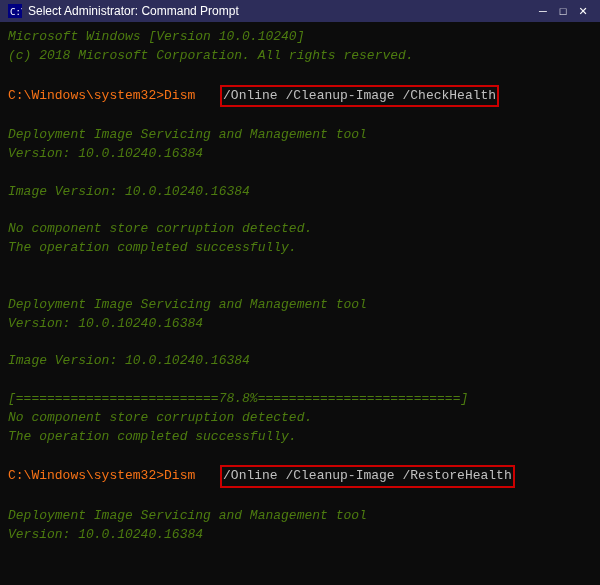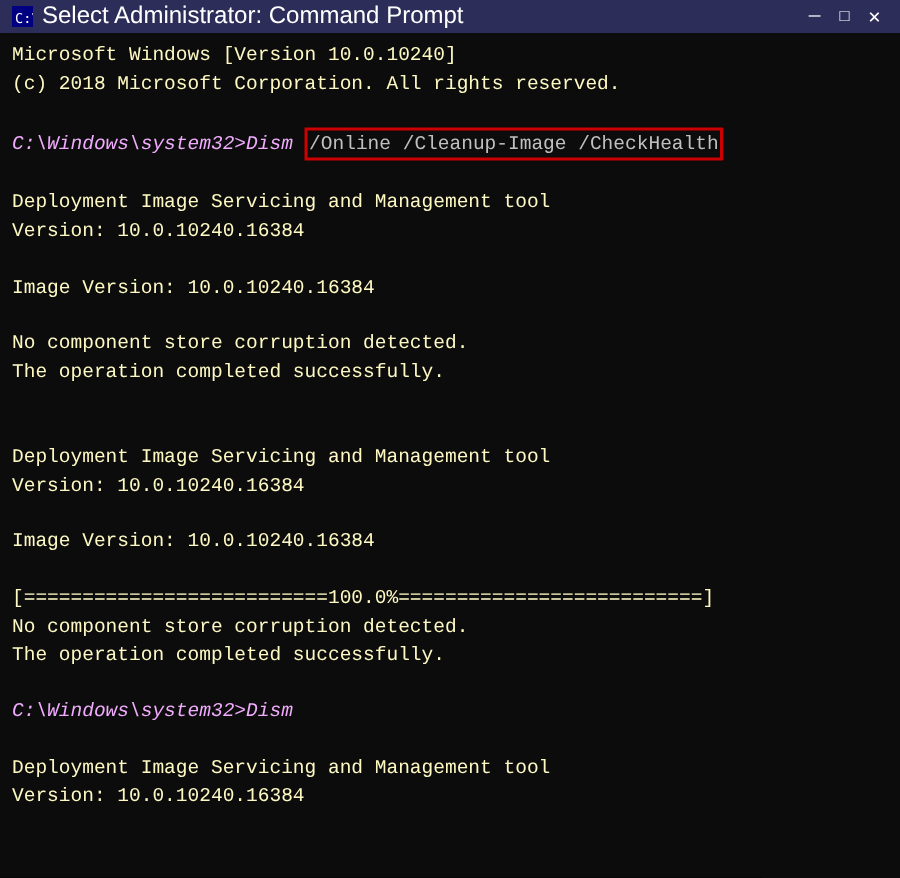--- a/index.html
+++ b/index.html
@@ -33,21 +33,21 @@
     .title-bar-icon {
       width: 14px;
       height: 14px;
       display: flex;
       align-items: center;
       justify-content: center;
     }
 
     .title-bar-text {
       color: #ffffff;
-      font-size: 16px;
+      font-size: 12px;
       font-family: 'Segoe UI', Arial, sans-serif;
     }
 
     .title-bar-controls {
       display: flex;
       gap: 2px;
     }
 
     .tb-btn {
       width: 18px;
@@ -64,45 +64,46 @@
     .terminal {
       background: #0c0c0c;
       padding: 6px 8px;
       height: calc(585px - 22px);
       overflow: hidden;
     }
 
     .line {
       line-height: 1.45;
       white-space: pre;
-      color: #fef9c3;
+      color: #4d7c0f;
+      font-style: italic;
     }
 
     .line.empty {
       height: 18.85px;
     }
 
     .cmd-line {
       display: flex;
       align-items: center;
       line-height: 1.45;
     }
 
     .prompt {
-      color: #f0abfc;
+      color: #f97316;
       white-space: pre;
-      font-style: italic;
     }
 
     .cmd-highlight {
       background: transparent;
       border: 2px solid #cc0000;
       color: #c0c0c0;
       padding: 0 1px;
       display: inline;
+      margin-left: 17px;
     }
   </style>
 </head>
 <body>
 
 <div class="title-bar">
   <div class="title-bar-left">
     <div class="title-bar-icon">
       <svg width="14" height="14" viewBox="0 0 14 14">
         <rect width="14" height="14" fill="#000080"></rect>
@@ -134,24 +135,25 @@
     <div class="line empty">&nbsp;</div>
     <div class="line">No component store corruption detected.</div>
     <div class="line">The operation completed successfully.</div>
     <div class="line empty">&nbsp;</div>
     <div class="line empty">&nbsp;</div>
     <div class="line">Deployment Image Servicing and Management tool</div>
     <div class="line">Version: 10.0.10240.16384</div>
     <div class="line empty">&nbsp;</div>
     <div class="line">Image Version: 10.0.10240.16384</div>
     <div class="line empty">&nbsp;</div>
-    <div class="line">[==========================100.0%==========================]</div>
+    <div class="line">[==========================78.8%==========================]</div>
     <div class="line">No component store corruption detected.</div>
     <div class="line">The operation completed successfully.</div>
     <div class="line empty">&nbsp;</div>
     <div class="cmd-line">
       <span class="prompt">C:\Windows\system32&gt;Dism </span>
+      <span class="cmd-highlight">/Online /Cleanup-Image /RestoreHealth</span>
     </div>
     <div class="line empty">&nbsp;</div>
     <div class="line">Deployment Image Servicing and Management tool</div>
     <div class="line">Version: 10.0.10240.16384</div>
     <div class="line empty">&nbsp;</div>
   </div>
 
 </body></html>

